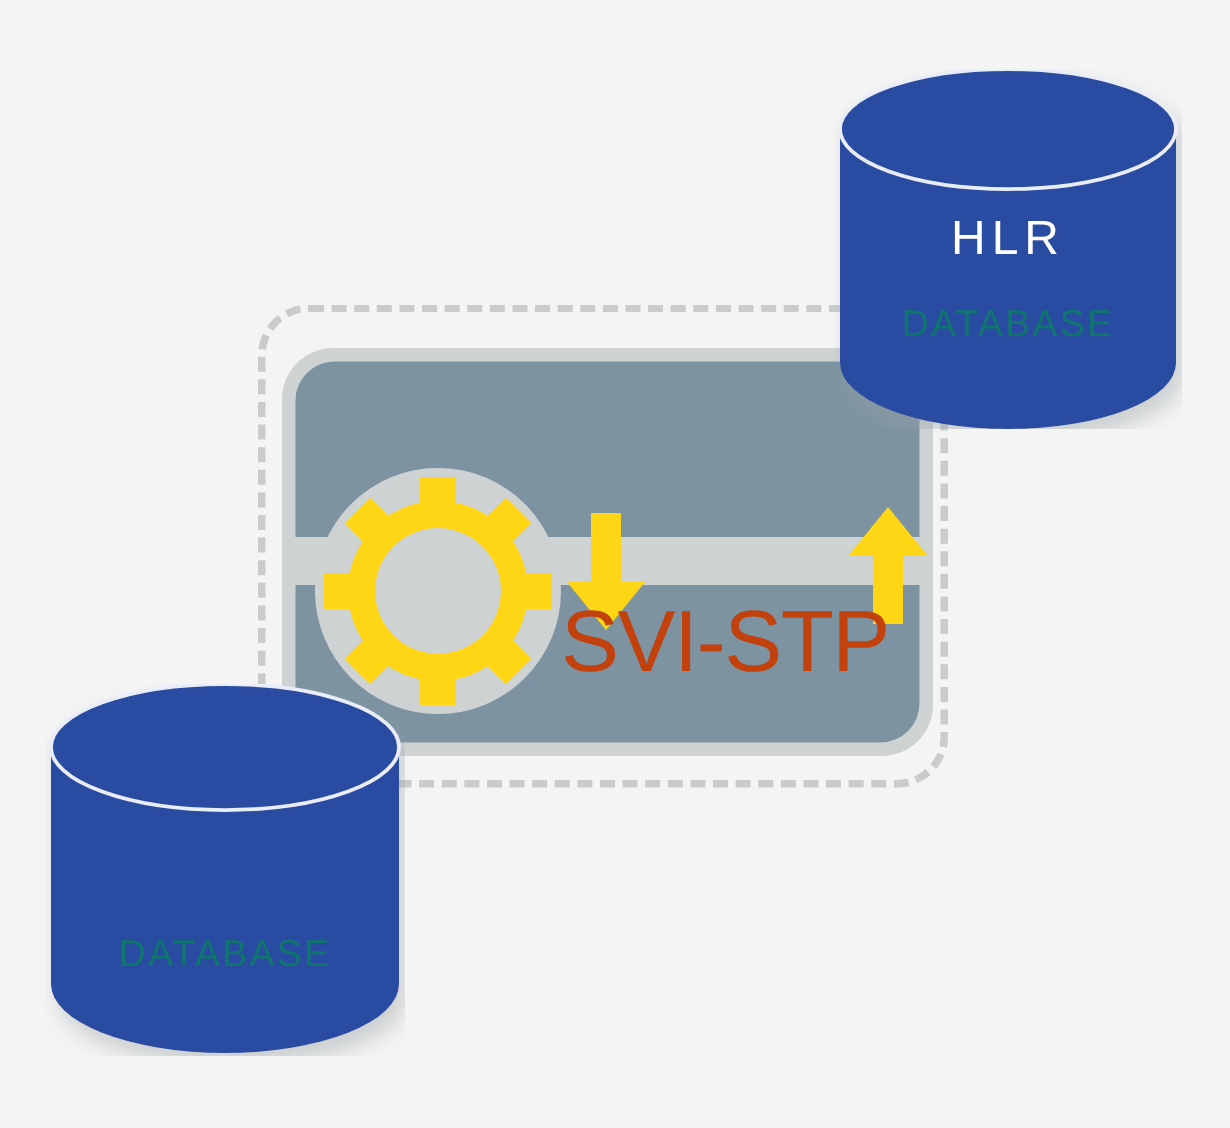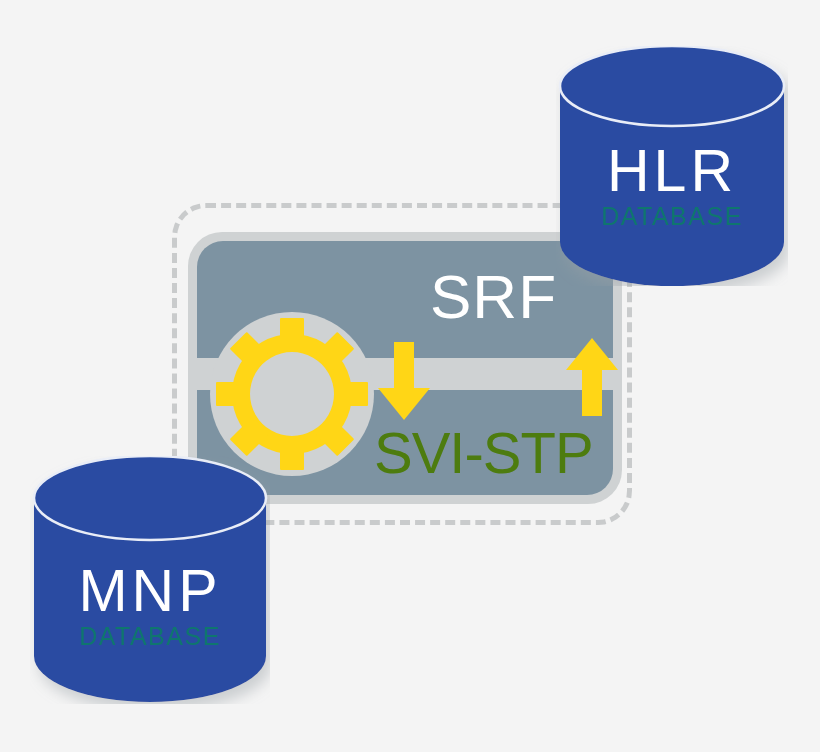--- a/index.html
+++ b/index.html
@@ -100,39 +100,39 @@
     color: #ffffff;
     font-size: 62px;
     font-weight: 400;
     letter-spacing: 1px;
     line-height: 1;
     font-family: "Liberation Sans", sans-serif;
   }
   .label-svistp {
     position: absolute;
     left: 374px;
-    top: 424px;
-    color: #4d7c0f;
+    top: 399px;
+    color: #c2410c;
     font-size: 58px;
     font-weight: 400;
     letter-spacing: -1px;
     line-height: 1;
     font-family: "Liberation Sans", sans-serif;
   }
 
   
   .db {
     position: absolute;
   }
   .db-label-main {
     position: absolute;
     width: 100%;
     text-align: center;
     color: #ffffff;
-    font-size: 59px;
+    font-size: 32px;
     font-weight: 400;
     letter-spacing: 4px;
     line-height: 1;
     font-family: "Liberation Sans", sans-serif;
   }
   .db-label-sub {
     position: absolute;
     width: 100%;
     text-align: center;
     color: #0f766e;
@@ -184,21 +184,20 @@
   </div>
 
   <svg class="arrow" style="left:378px; top:342px;" width="52" height="78" viewBox="0 0 52 78">
     <path d="M16 0 H36 V46 H52 L26 78 L0 46 H16 Z" fill="#ffd616"></path>
   </svg>
 
   <svg class="arrow" style="left:566px; top:338px;" width="52" height="78" viewBox="0 0 52 78">
     <path d="M26 0 L52 32 H36 V78 H16 V32 H0 Z" fill="#ffd616"></path>
   </svg>
 
-  <div class="label-srf">SRF</div>
   <div class="label-svistp">SVI-STP</div>
 
   <div class="db" id="db-hlr">
     <svg width="232" height="240" viewBox="0 0 232 240">
       <defs>
         <filter id="sh-hlr" x="-25%" y="-25%" width="150%" height="160%">
           <feDropShadow dx="5" dy="9" stdDeviation="7" flood-color="#9aa0a6" flood-opacity="0.45"></feDropShadow>
         </filter>
       </defs>
       <g filter="url(#sh-hlr)">
@@ -217,17 +216,16 @@
         <filter id="sh-mnp" x="-25%" y="-25%" width="150%" height="160%">
           <feDropShadow dx="5" dy="9" stdDeviation="7" flood-color="#9aa0a6" flood-opacity="0.45"></feDropShadow>
         </filter>
       </defs>
       <g filter="url(#sh-mnp)">
         <path d="M4 42 V200 A116 46 0 0 0 236 200 V42 Z" fill="#2b4ca2"></path>
         <ellipse cx="120" cy="42" rx="116" ry="42" fill="#2b4ca2"></ellipse>
         <ellipse cx="120" cy="42" rx="116" ry="42" fill="none" stroke="#e9edf7" stroke-width="2.5"></ellipse>
       </g>
     </svg>
-    <div class="db-label-main">MNP</div>
     <div class="db-label-sub">DATABASE</div>
   </div>
 
 </div>
 
 </body></html>

